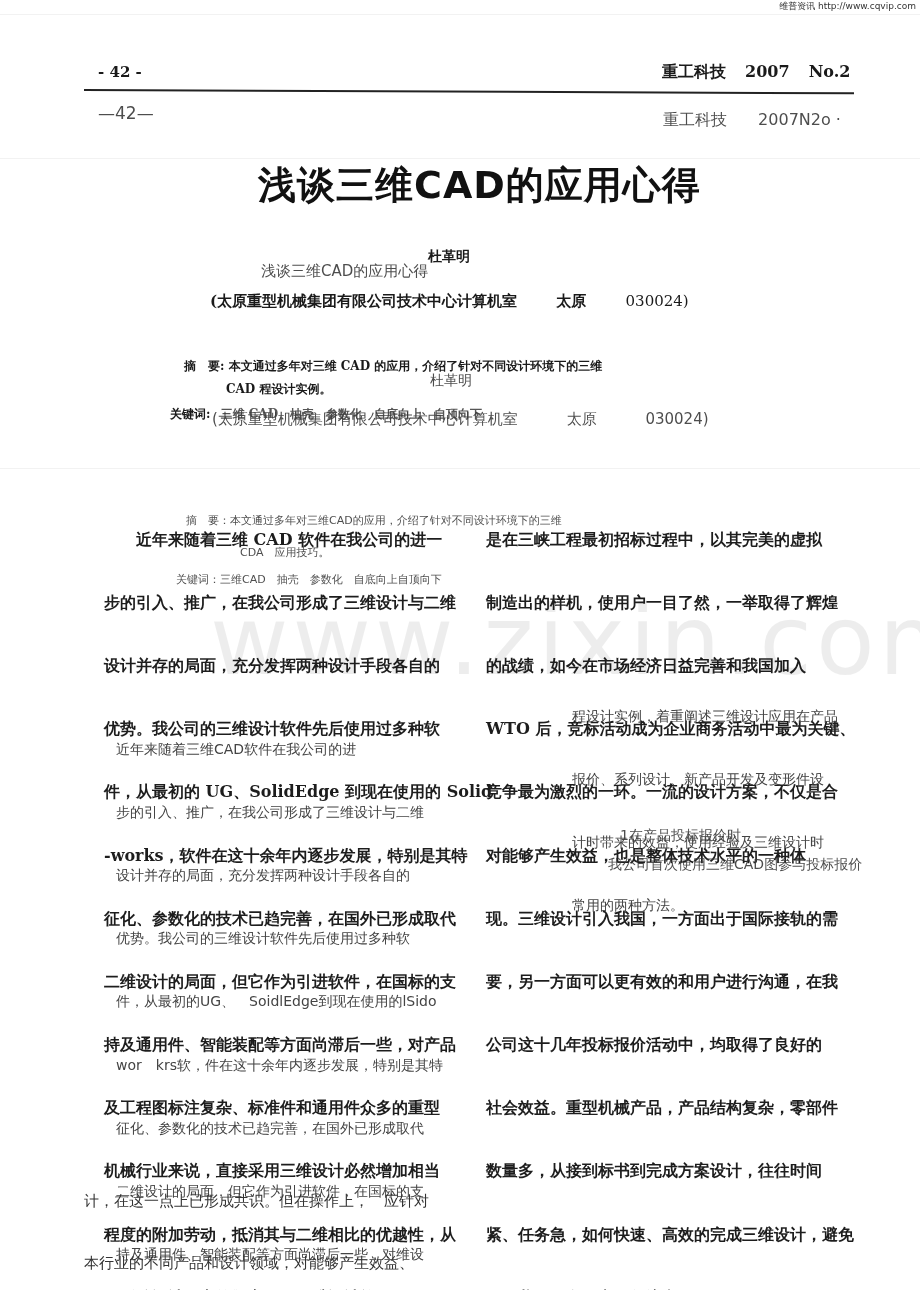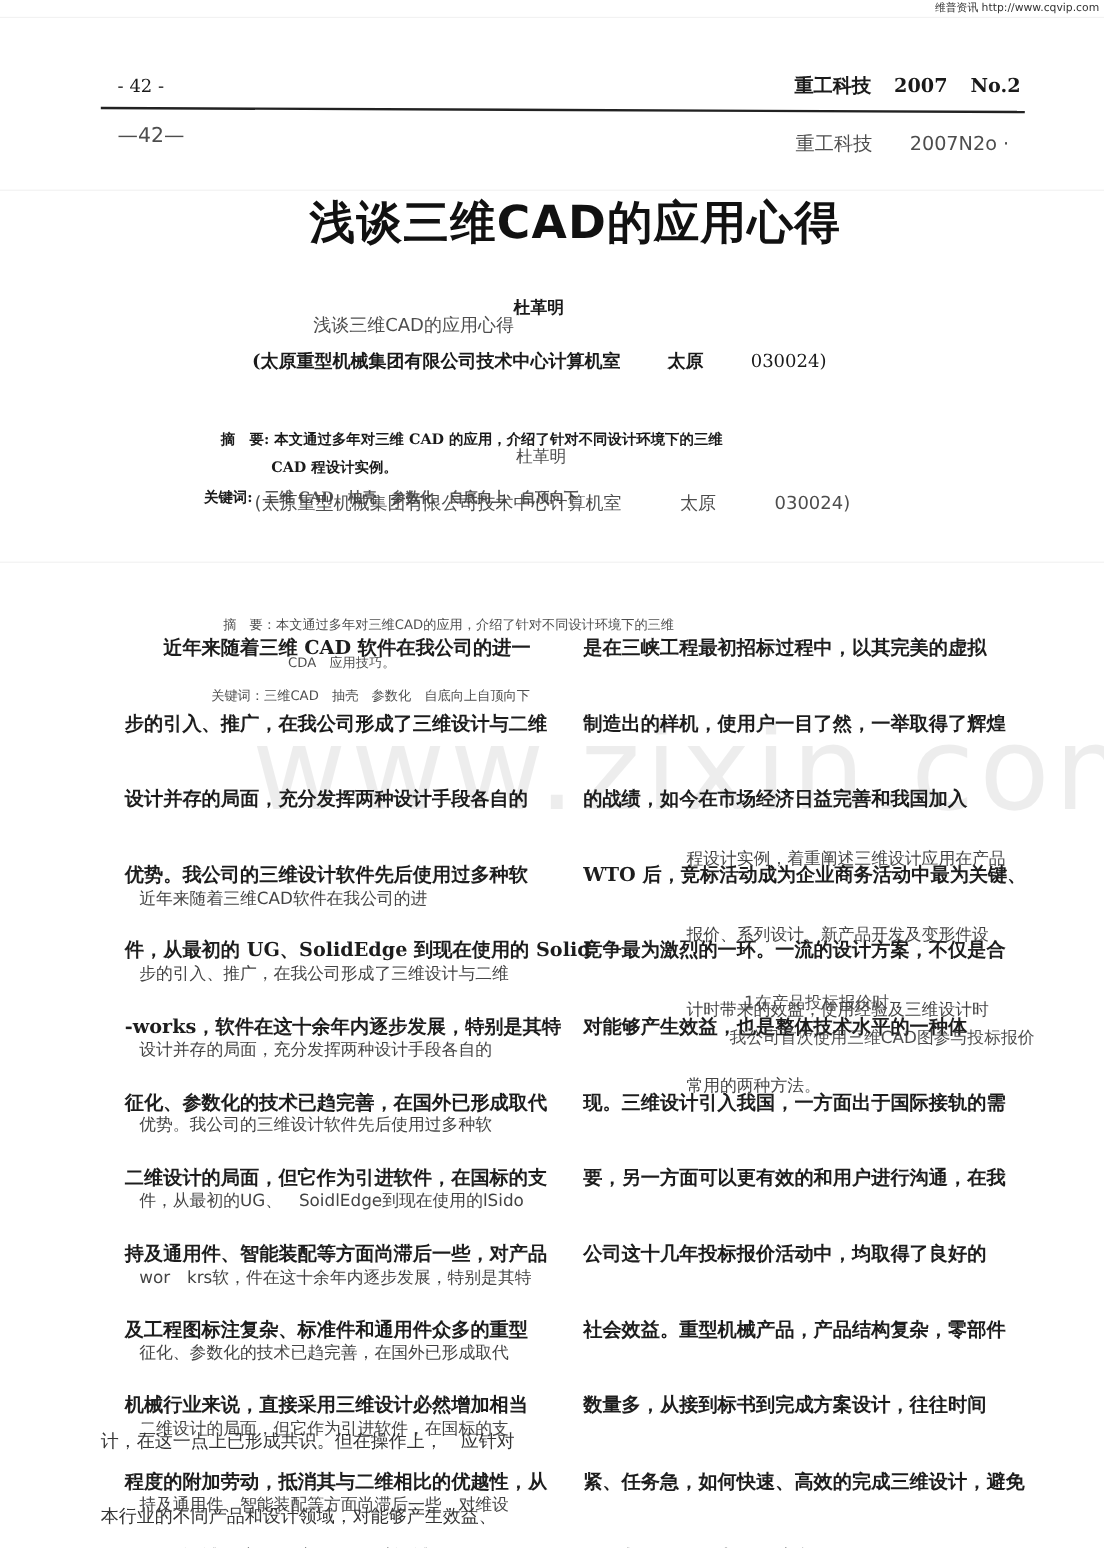--- a/index.html
+++ b/index.html
@@ -1,21 +1,21 @@
 <!DOCTYPE html>
 <html><head>
 <meta charset="utf-8">
 <style>
   html, body { margin:0; padding:0; }
   body { width:920px; height:1290px; background:#ffffff; position:relative; overflow:hidden; font-family:"DejaVu Serif", serif; color:#1a1a1a; }
   .abs { position:absolute; white-space:nowrap; }
   .watermark-top { top:0; right:4px; font-family:"DejaVu Sans", sans-serif; font-size:9px; color:#333; }
   .scan { font-family:"DejaVu Serif", serif; color:#1a1a1a; }
   .ocr { font-family:"DejaVu Sans", sans-serif; color:#3a3a3a; font-weight:normal; opacity:0.9; }
-  .hdr-page { font-weight:normal; font-size:15px; }
+  .hdr-page { font-weight:bold; font-size:15px; }
   .hdr-journal { font-weight:bold; font-size:16px; }
   .rule { position:absolute; left:84px; top:89px; width:770px; height:0; border-top:2px solid #222; transform:rotate(0.25deg); transform-origin:left; }
   .title-main { font-family:"DejaVu Sans", sans-serif; font-weight:900; font-size:38px; letter-spacing:1px; color:#111; }
   .bold { font-weight:bold; }
   .scan-col { position:absolute; font-size:16px; line-height:31.6px; font-weight:bold; color:#1d1d1d; white-space:pre; }
   .ocr-col { position:absolute; font-size:14px; line-height:31.6px; color:#444; white-space:pre; font-family:"DejaVu Sans", sans-serif; }
   .big-wm { position:absolute; left:210px; top:585px; font-family:"DejaVu Sans", sans-serif; font-size:96px; color:rgba(0,0,0,0.07); letter-spacing:4px; }
   .faint-line { position:absolute; left:0; width:920px; height:1px; background:#f2f2f2; }
 </style>
 </head>

